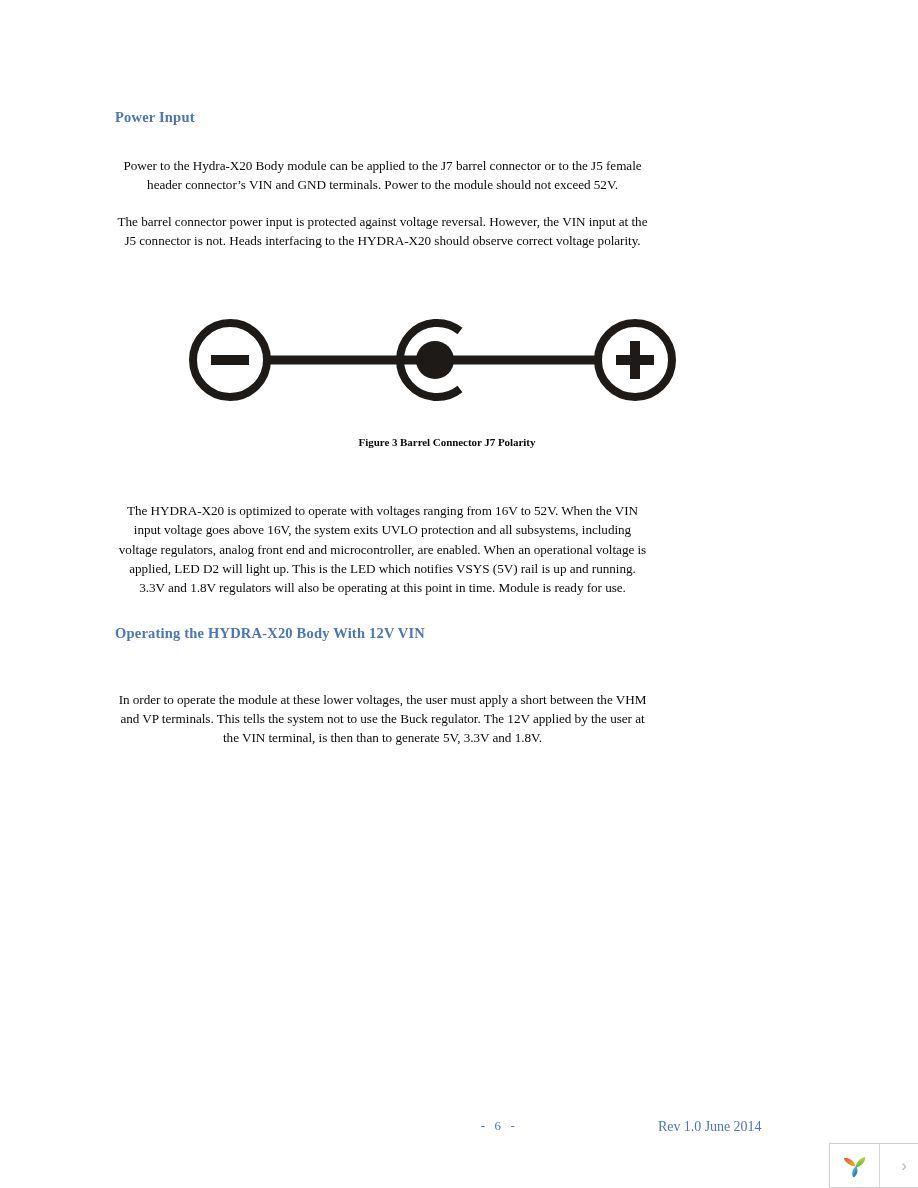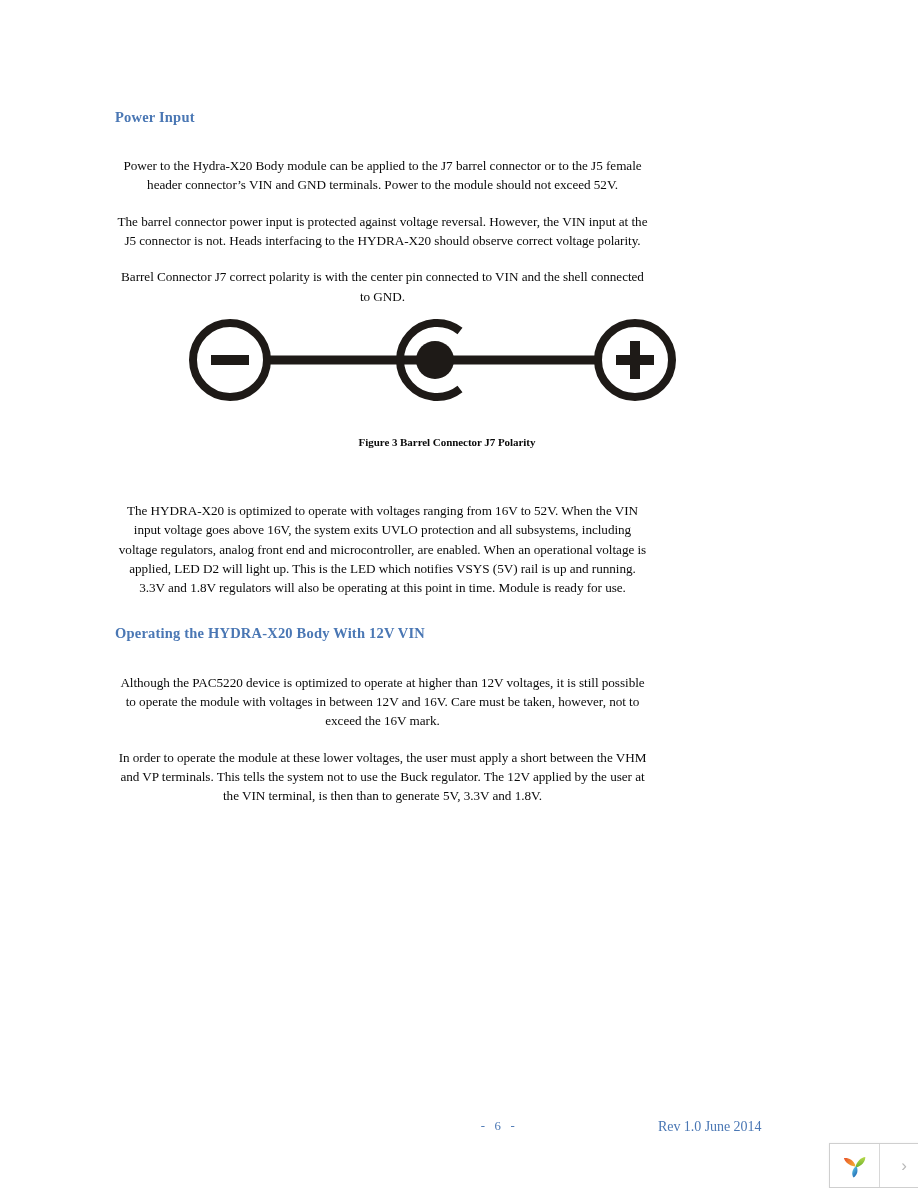--- a/index.html
+++ b/index.html
@@ -156,21 +156,20 @@
 
 <div class="page">
 
   <div class="content">
     <h2 class="section-heading">Power Input</h2>
     <div class="gap-after-heading"></div>
     <p class="body-text">Power to the Hydra-X20 Body module can be applied to the J7 barrel connector or to the J5 female header connector’s VIN and GND terminals. Power to the module should not exceed 52V.</p>
     <div class="gap-para"></div>
     <p class="body-text">The barrel connector power input is protected against voltage reversal. However, the VIN input at the J5 connector is not. Heads interfacing to the HYDRA-X20 should observe correct voltage polarity.</p>
     <div class="gap-para"></div>
-    <p class="body-text">Barrel Connector J7 correct polarity is with the center pin connected to VIN and the shell connected to GND.</p>
   </div>
 
   <div class="figure-block">
     <svg class="polarity-figure" width="500" height="120" viewBox="0 0 500 120">
 
       <line x1="45" y1="60" x2="250" y2="60" stroke="#1e1a17" stroke-width="9"></line>
       <line x1="235" y1="60" x2="450" y2="60" stroke="#1e1a17" stroke-width="9"></line>
 
       <g>
         <circle cx="45" cy="60" r="37" fill="#ffffff" stroke="#1e1a17" stroke-width="8"></circle>
@@ -189,21 +188,20 @@
       </g>
     </svg>
     <div class="figure-caption">Figure 3 Barrel Connector J7 Polarity</div>
   </div>
 
   <div class="content-lower">
     <p class="body-text">The HYDRA-X20 is optimized to operate with voltages ranging from 16V to 52V. When the VIN input voltage goes above 16V, the system exits UVLO protection and all subsystems, including voltage regulators, analog front end and microcontroller, are enabled. When an operational voltage is applied, LED D2 will light up. This is the LED which notifies VSYS (5V) rail is up and running. 3.3V and 1.8V regulators will also be operating at this point in time. Module is ready for use.</p>
     <div style="height:27px"></div>
     <h2 class="section-heading">Operating the HYDRA-X20 Body With 12V VIN</h2>
     <div class="gap-after-heading"></div>
-    <p class="body-text">Although the PAC5220 device is optimized to operate at higher than 12V voltages, it is still possible to operate the module with voltages in between 12V and 16V. Care must be taken, however, not to exceed the 16V mark.</p>
     <div class="gap-para"></div>
     <p class="body-text">In order to operate the module at these lower voltages, the user must apply a short between the VHM and VP terminals. This tells the system not to use the Buck regulator. The 12V applied by the user at the VIN terminal, is then than to generate 5V, 3.3V and 1.8V.</p>
   </div>
 
   <div class="footer">
     <div class="footer-page">
       <span class="dash">-</span><span>6</span><span class="dash">-</span>
     </div>
     <div class="footer-rev">Rev 1.0 June 2014</div>
   </div>

